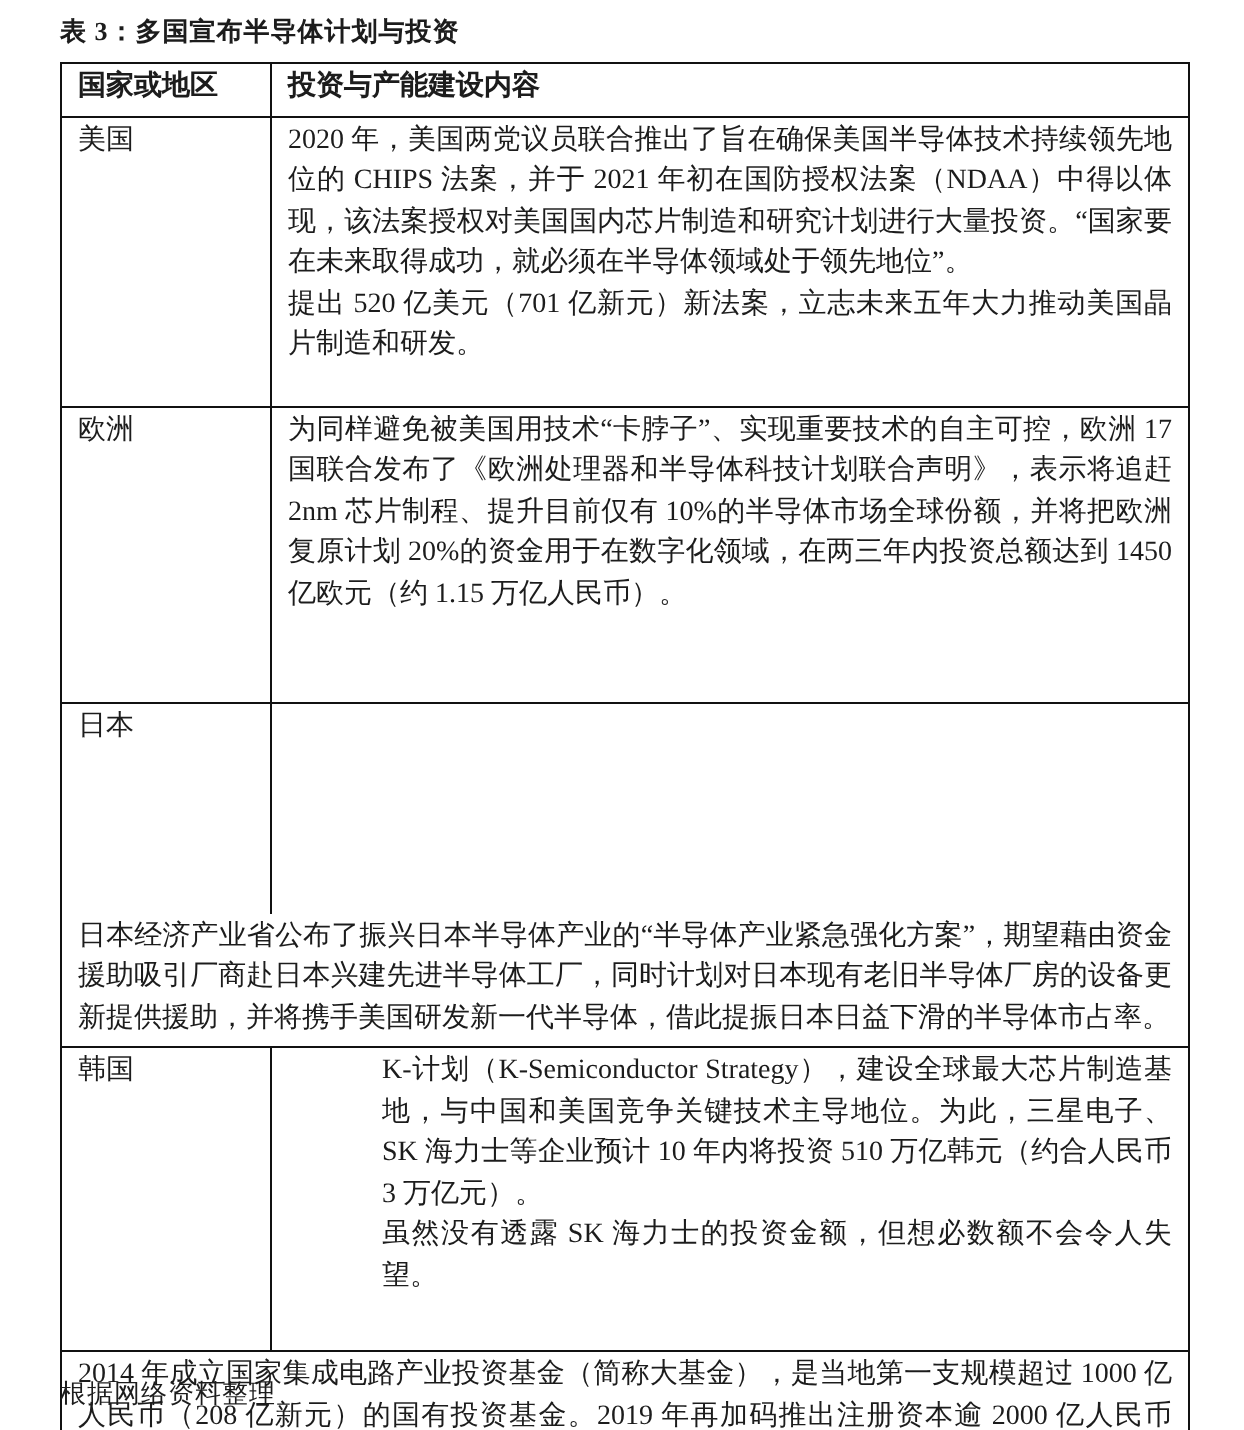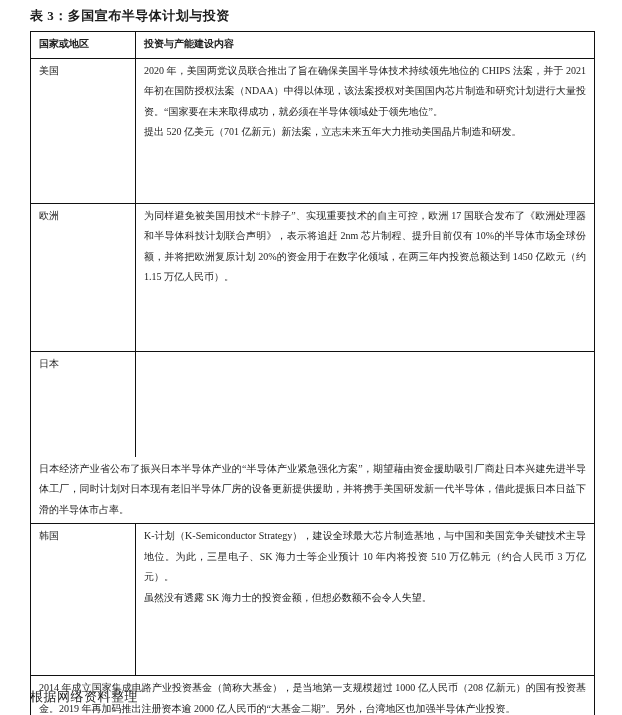--- a/index.html
+++ b/index.html
@@ -42,41 +42,41 @@
     display: flex;
     align-items: stretch;
   }
   .tr + .tr {
     border-top: 1px solid #111111;
     justify-content: flex-end;
   }
   .td {
     box-sizing: border-box;
     padding: 2px 8px 3px 8px;
-    font-size: 10px;
+    font-size: 14px;
     line-height: 20.5px;
   }
   .col1 {
     flex: 0 0 105px;
     width: 105px;
     border-right: 1px solid #111111;
   }
   .col2 {
     flex: 1 1 auto;
     text-align: justify;
     white-space: pre-line;
   }
   .th {
     font-weight: bold;
   }
   .row-header { min-height: 24px; }
   .row-usa    { min-height: 144px; }
   .row-eu     { min-height: 147px; }
   .row-japan  { min-height: 100px; flex-direction: column; }
-  .row-korea  { min-height: 151px; }
+  .row-korea  { min-height: 151px; gap: 47px; }
   .row-china  { min-height: 84px; }
   .doc-footer {
     position: absolute;
     left: 30px;
     top: 688px;
     font-size: 13px;
     letter-spacing: 0.5px;
     white-space: nowrap;
   }
 </style>

